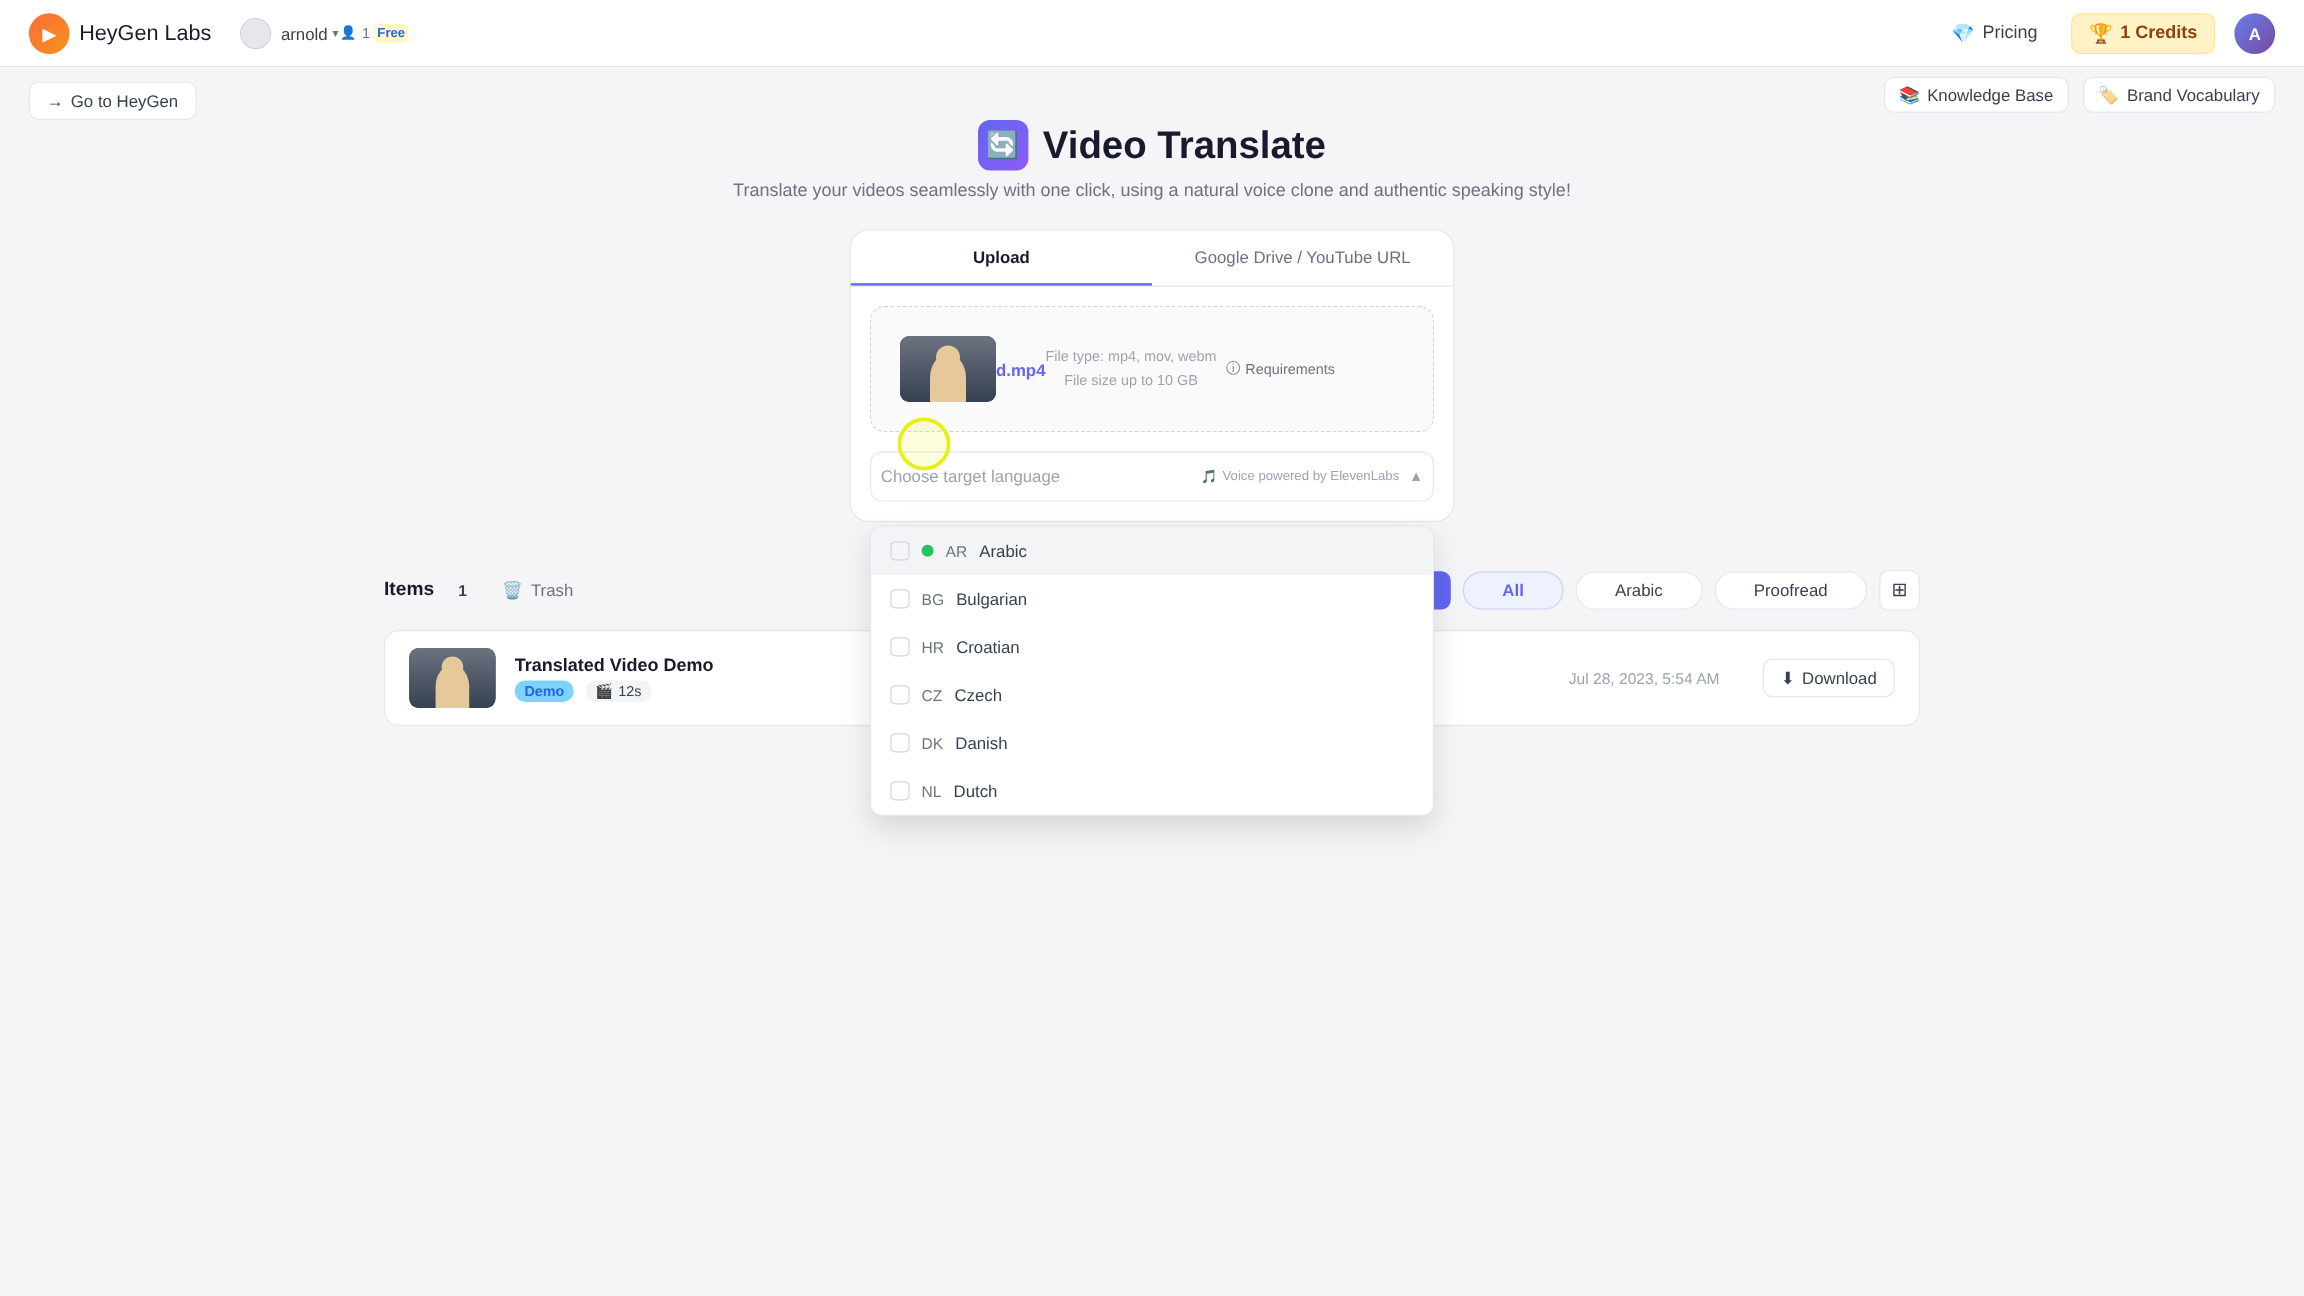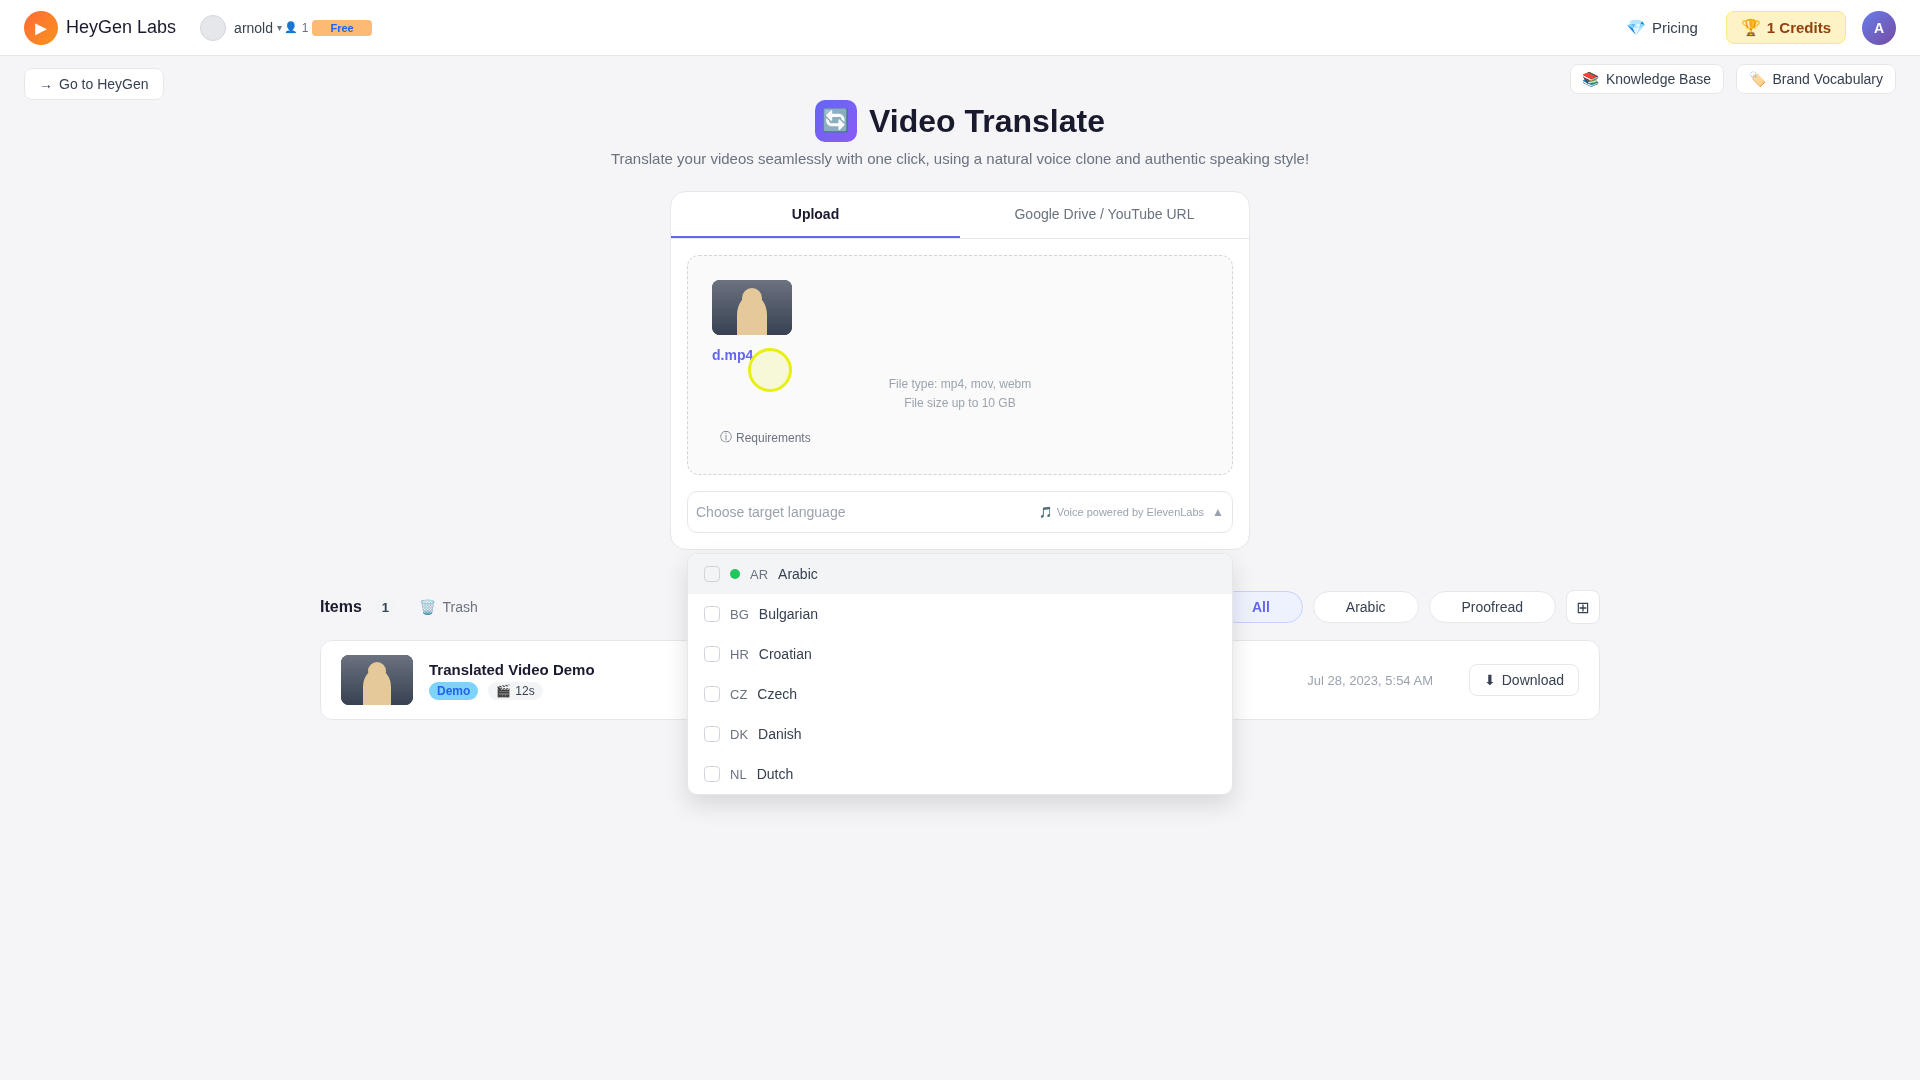--- a/index.html
+++ b/index.html
@@ -78,24 +78,24 @@
       font-weight: 500;
     }
     .user-count {
       display: flex;
       align-items: center;
       gap: 4px;
       font-size: 12px;
       color: #6b7280;
     }
     .free-badge {
-      background: #fdba74;
+      background: #fef9c3;
       color: #2563eb;
       font-size: 11px;
-      padding: 2px 18px;
+      padding: 2px 2px;
       border-radius: 4px;
       font-weight: 600;
     }
     .nav-right {
       display: flex;
       align-items: center;
       gap: 16px;
     }
     .pricing-btn {
       display: flex;
@@ -218,21 +218,21 @@
       justify-content: center;
       font-size: 22px;
     }
     .page-subtitle {
       font-size: 15px;
       color: #6b7280;
     }
 
     
     .upload-container {
-      width: 580px;
+      width: 504px;
       background: white;
       border-radius: 16px;
       border: 1px solid #e5e7eb;
       overflow: visible;
       position: relative;
     }
 
     
     .upload-tabs {
       display: flex;
@@ -251,22 +251,23 @@
     .upload-tab.active {
       color: #1a1a2e;
       border-bottom-color: #6366f1;
       font-weight: 600;
     }
 
     
     .upload-drop-area {
       padding: 24px;
       display: flex;
-      flex-direction: column;
-      gap: 12px;
+      flex-direction: row;
+      align-items: center;
+      gap: 0;
       border: 1.5px dashed #d1d5db;
       margin: 16px;
       border-radius: 12px;
       background: #fafafa;
     }
     .video-thumbnail {
       width: 80px;
       height: 55px;
       border-radius: 8px;
       background: linear-gradient(135deg, #374151, #1f2937);

